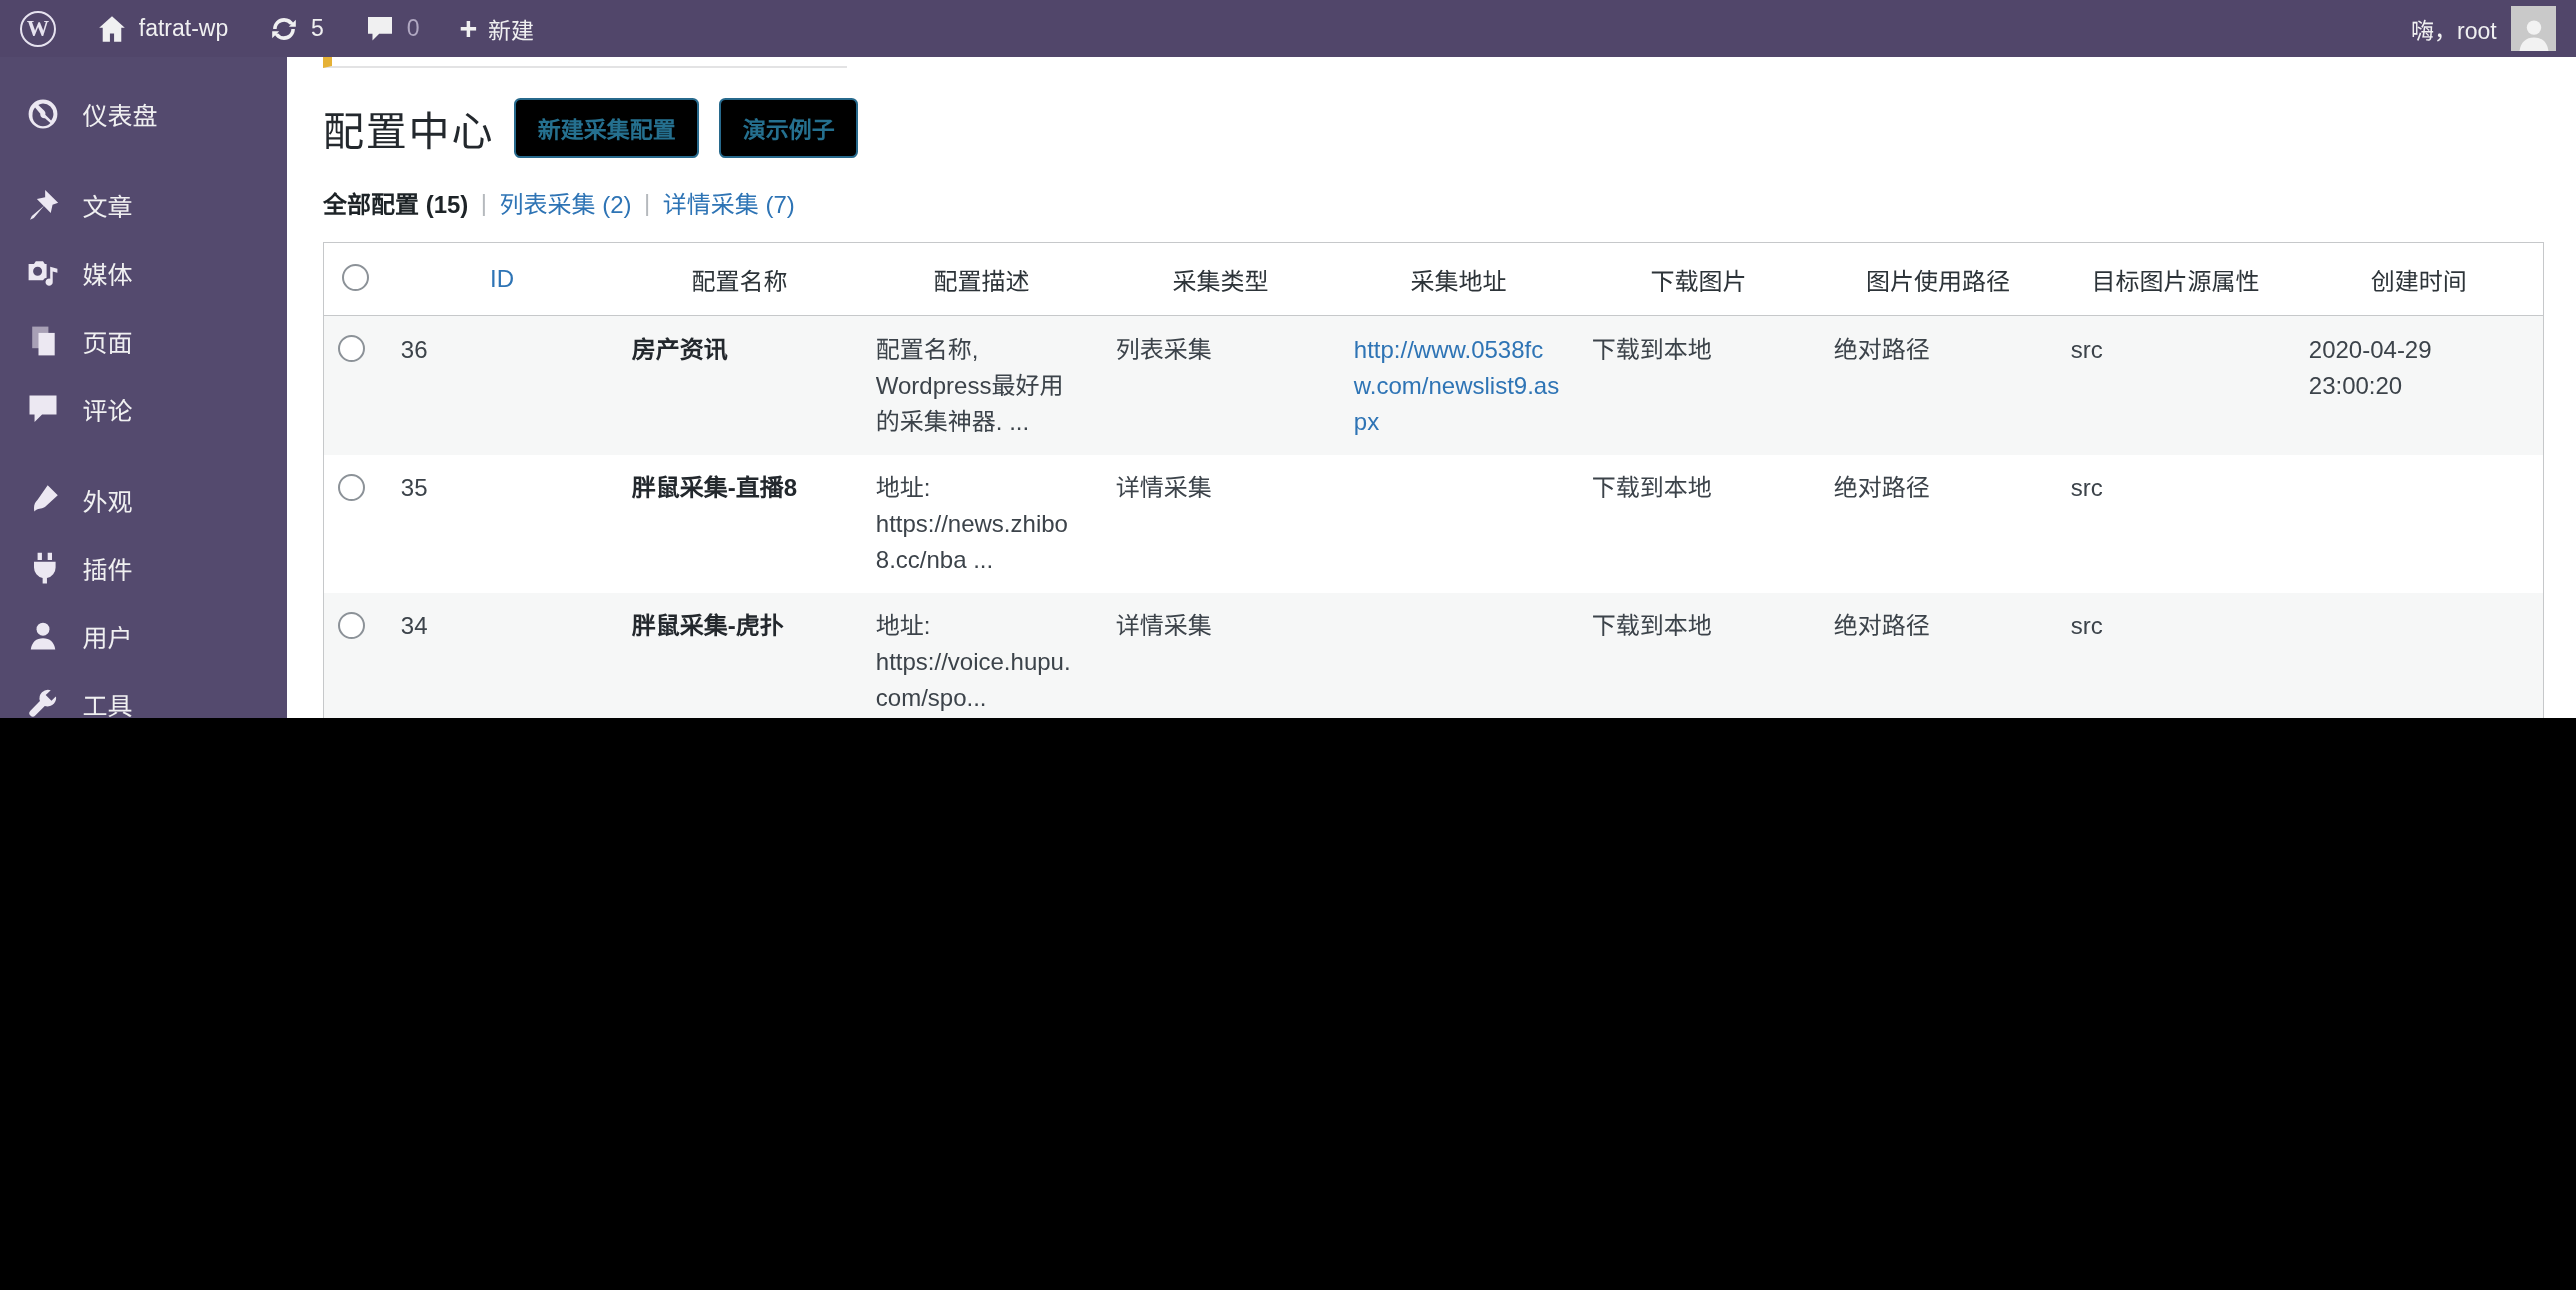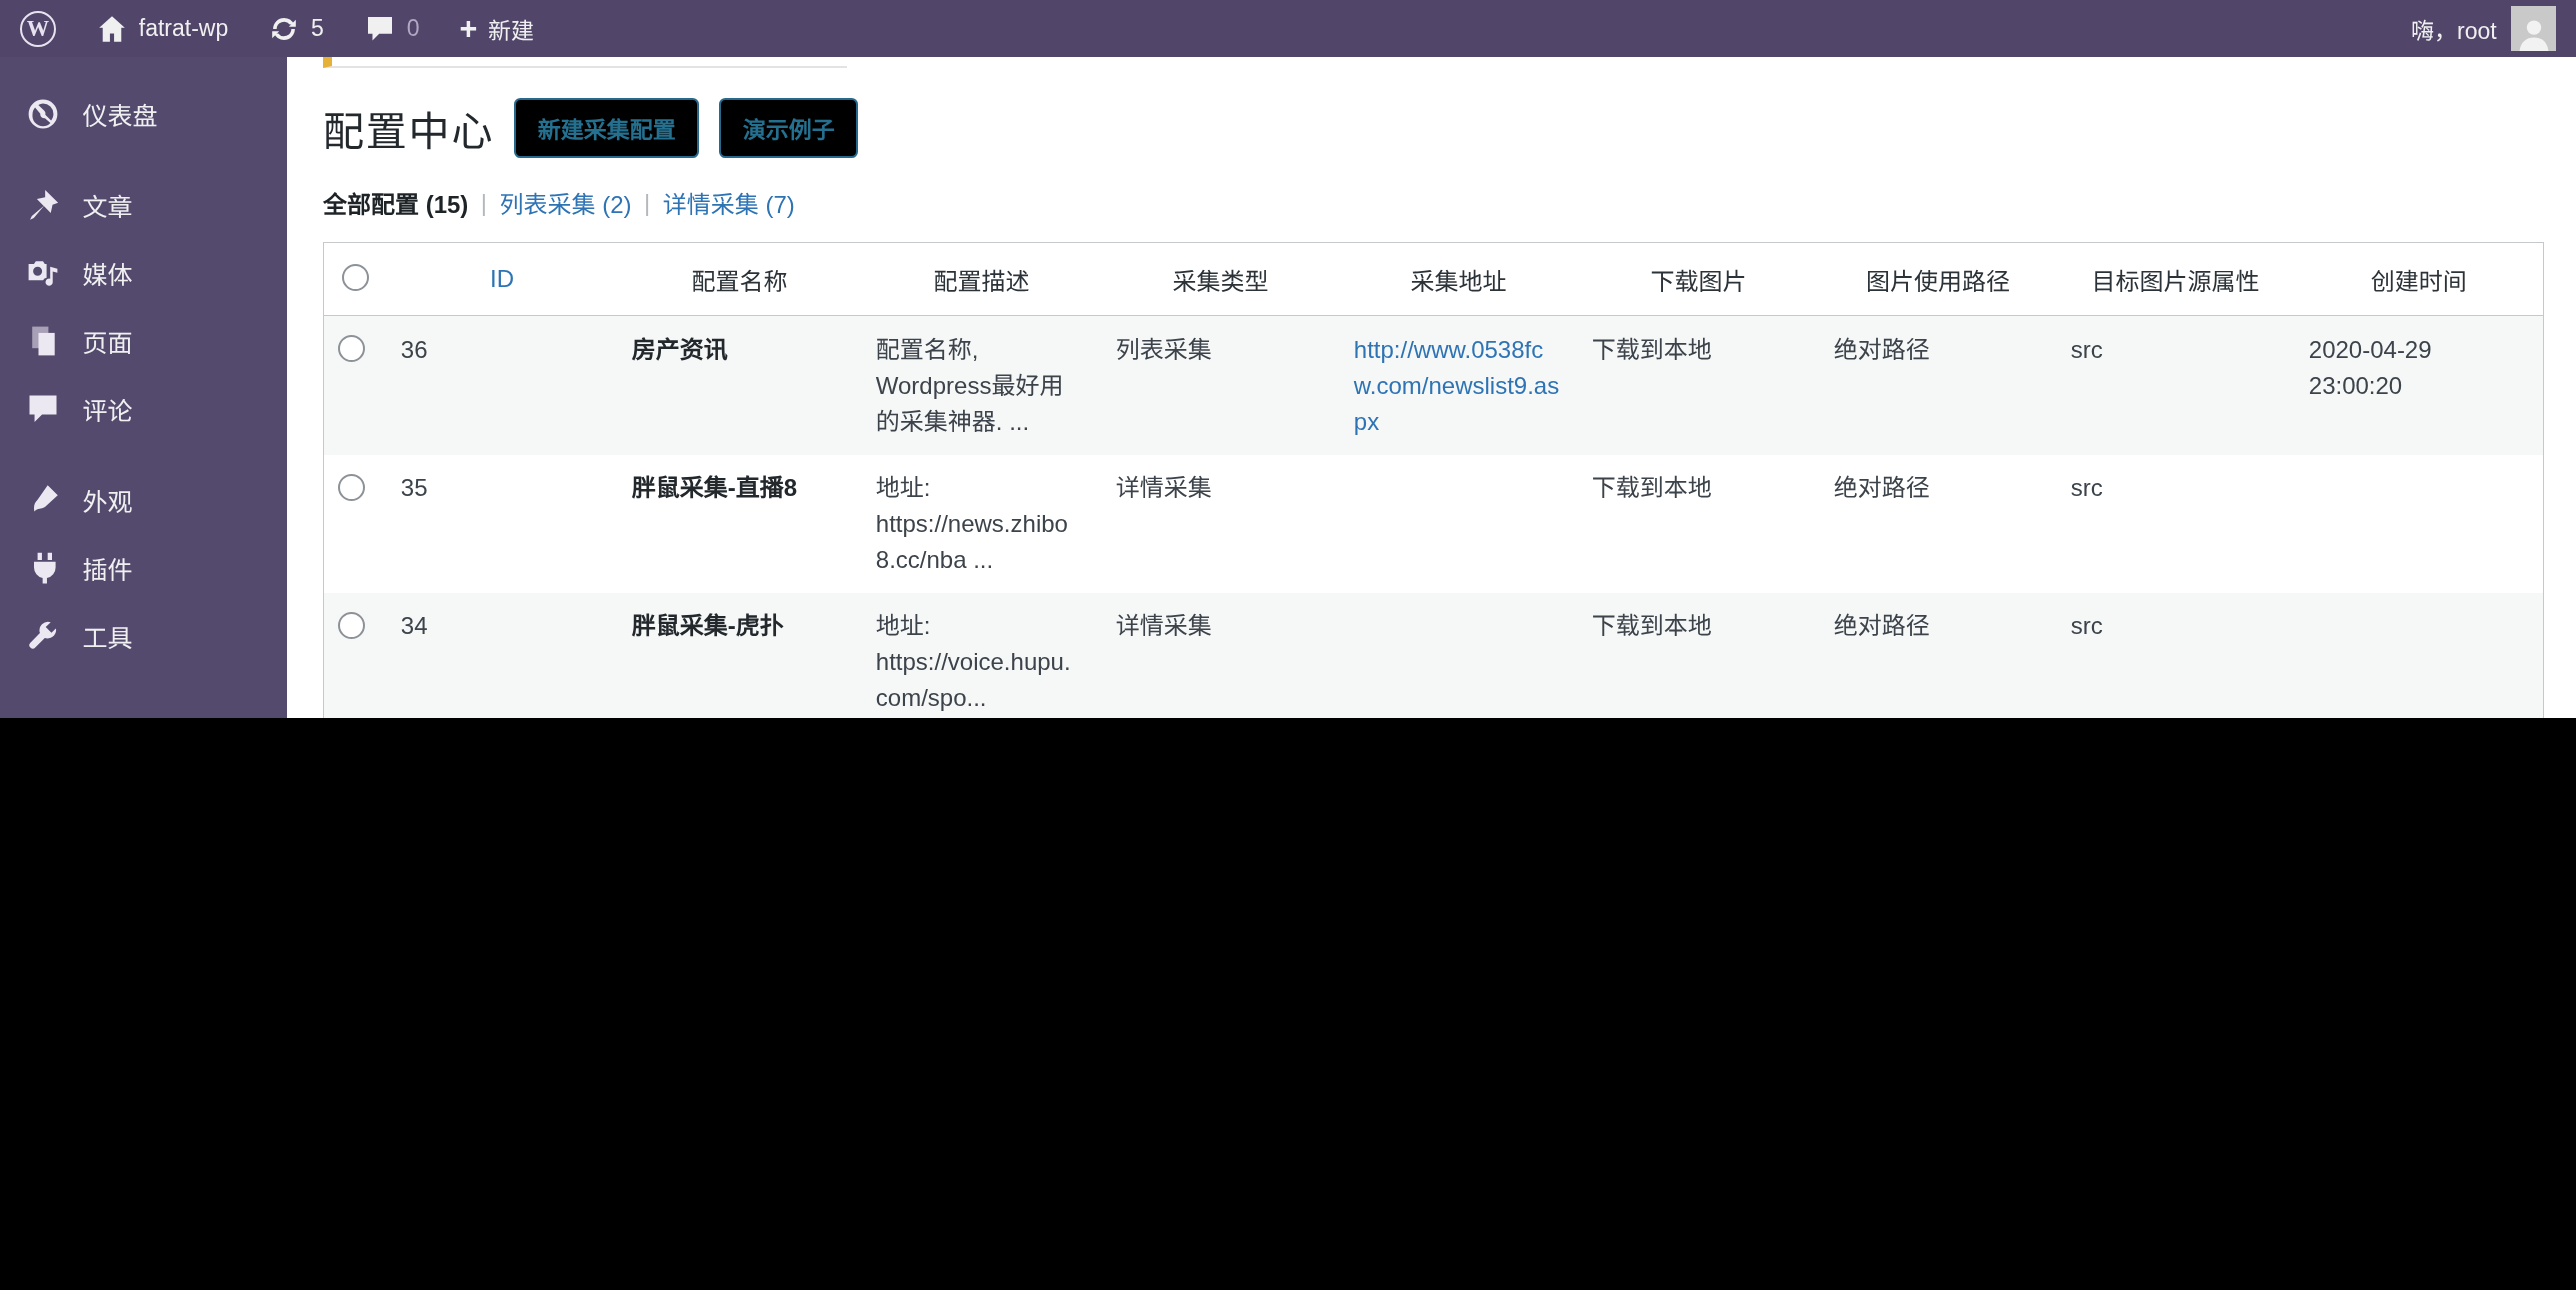--- a/index.html
+++ b/index.html
@@ -268,20 +268,26 @@
           <svg viewBox="0 0 40 40" width="36" height="36">
             <use href="#brush-icon"></use>
           </svg>
           <span>外观</span>
         </div>
         <div class="menu-item">
           <svg viewBox="0 0 40 40" width="36" height="36">
             <use href="#plug-icon"></use>
           </svg>
           <span>插件</span>
+        </div>
+        <div class="menu-item">
+          <svg viewBox="0 0 40 40" width="36" height="36">
+            <use href="#user-icon"></use>
+          </svg>
+          <span>用户</span>
         </div>
         <div class="menu-item">
           <svg viewBox="0 0 40 40" width="36" height="36">
             <use href="#wrench-icon"></use>
           </svg>
           <span>工具</span>
         </div>
       </nav>
   </div>
 

